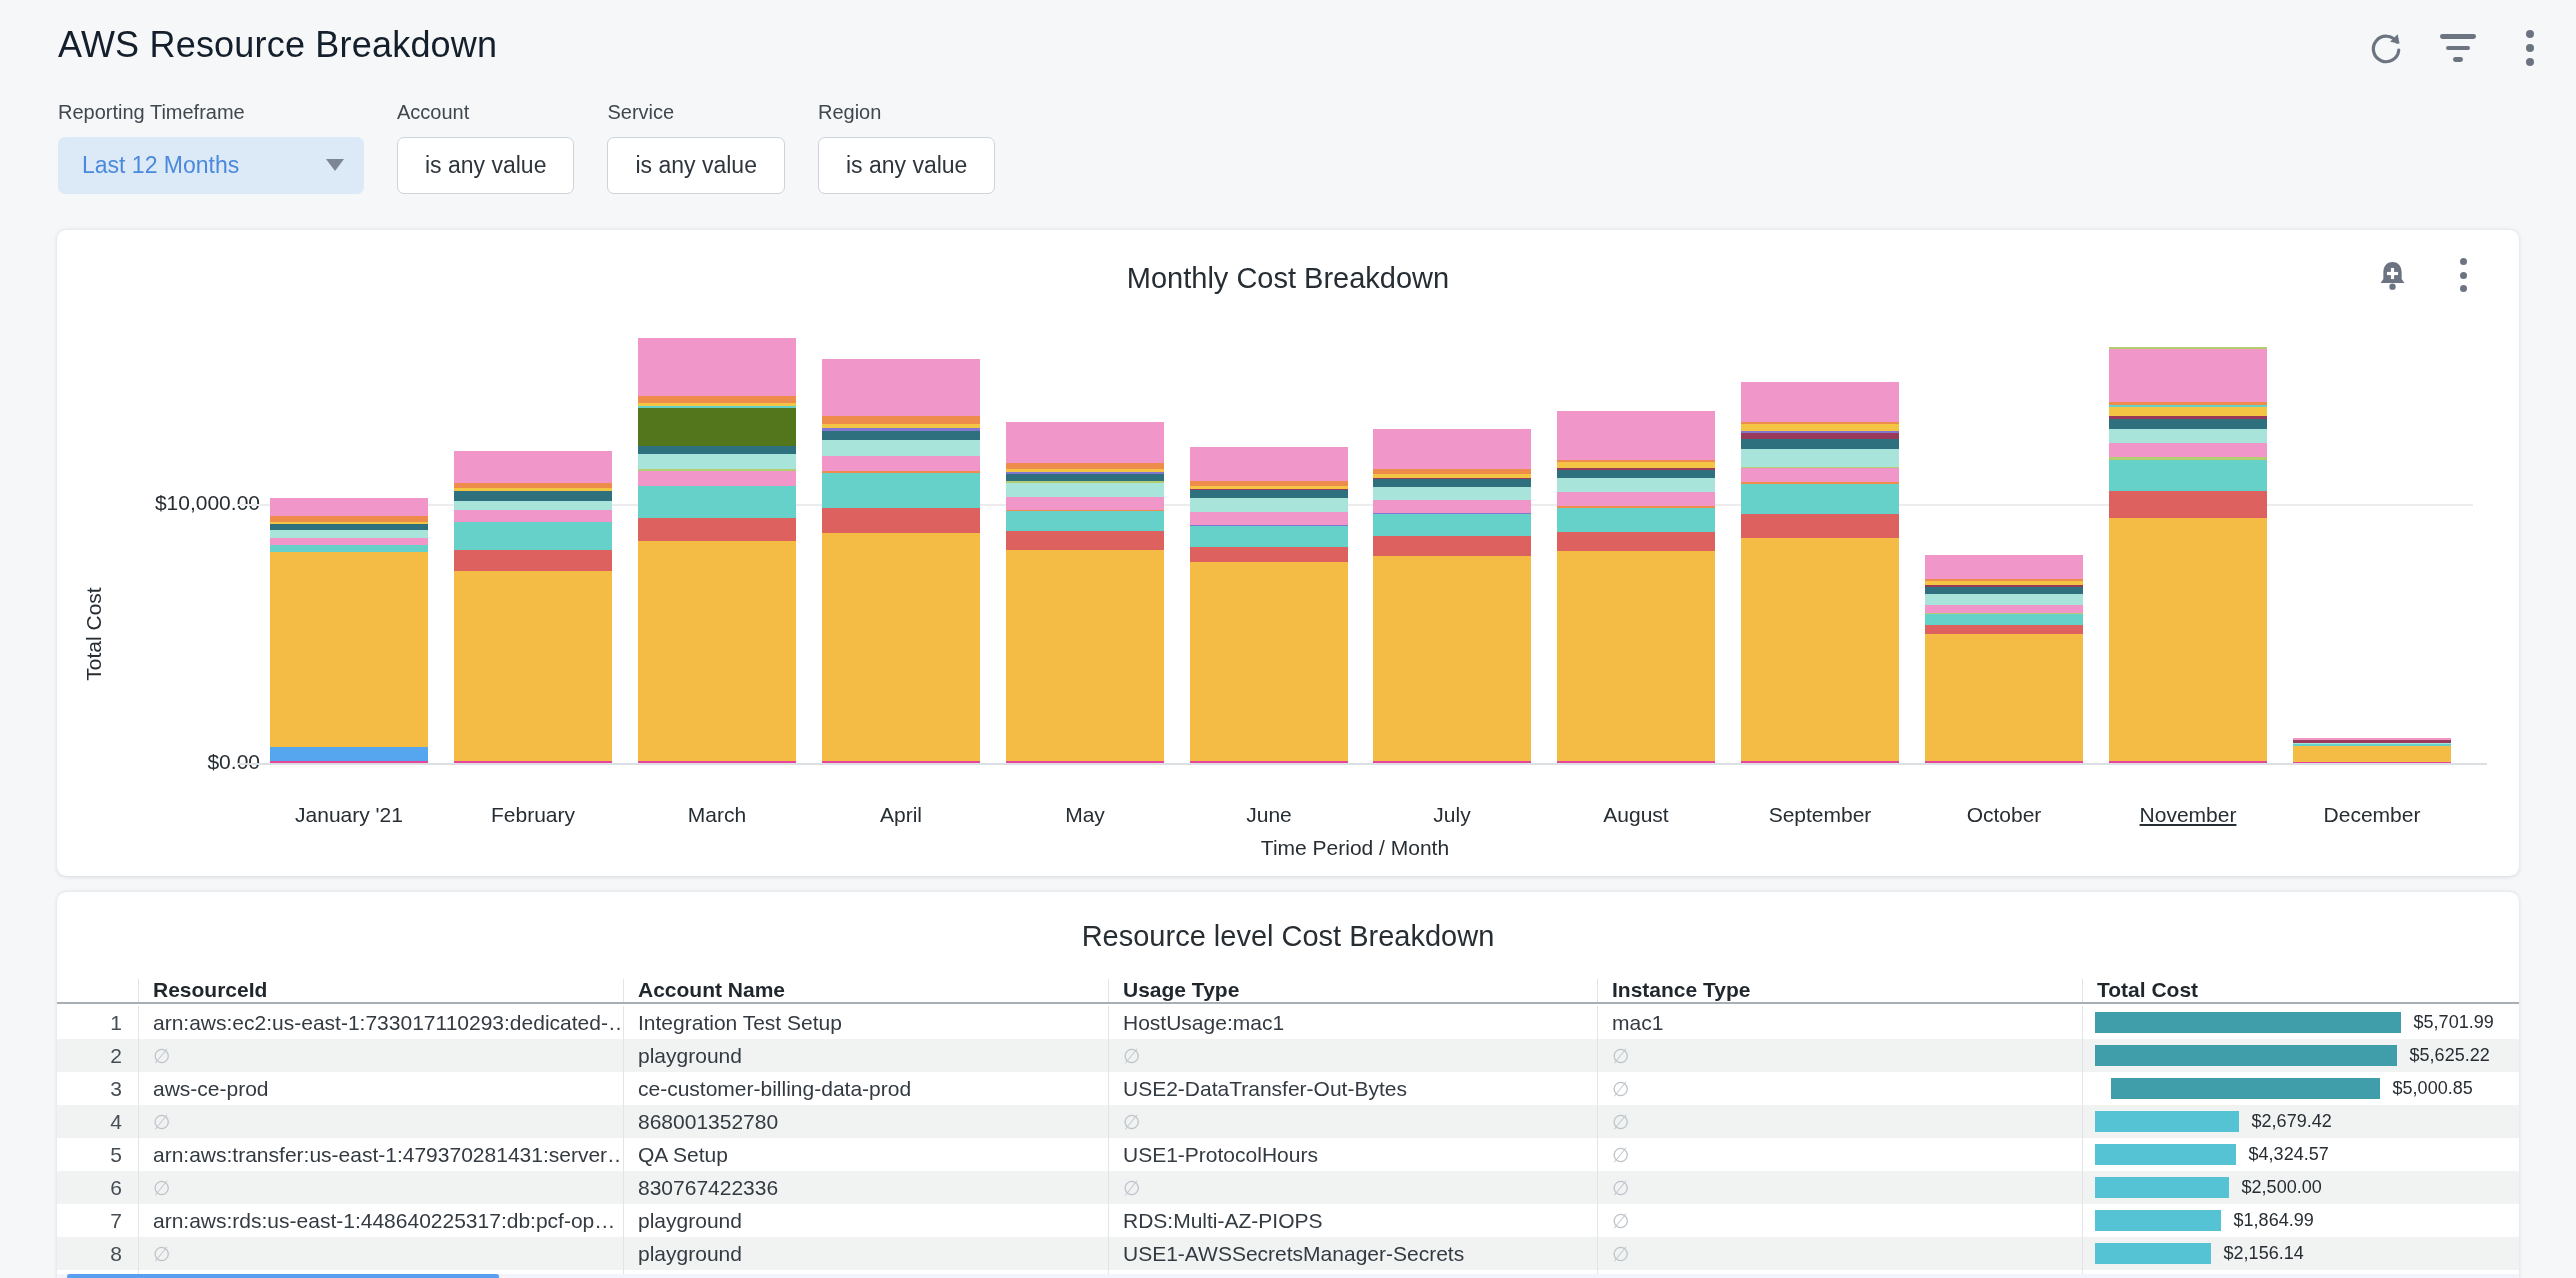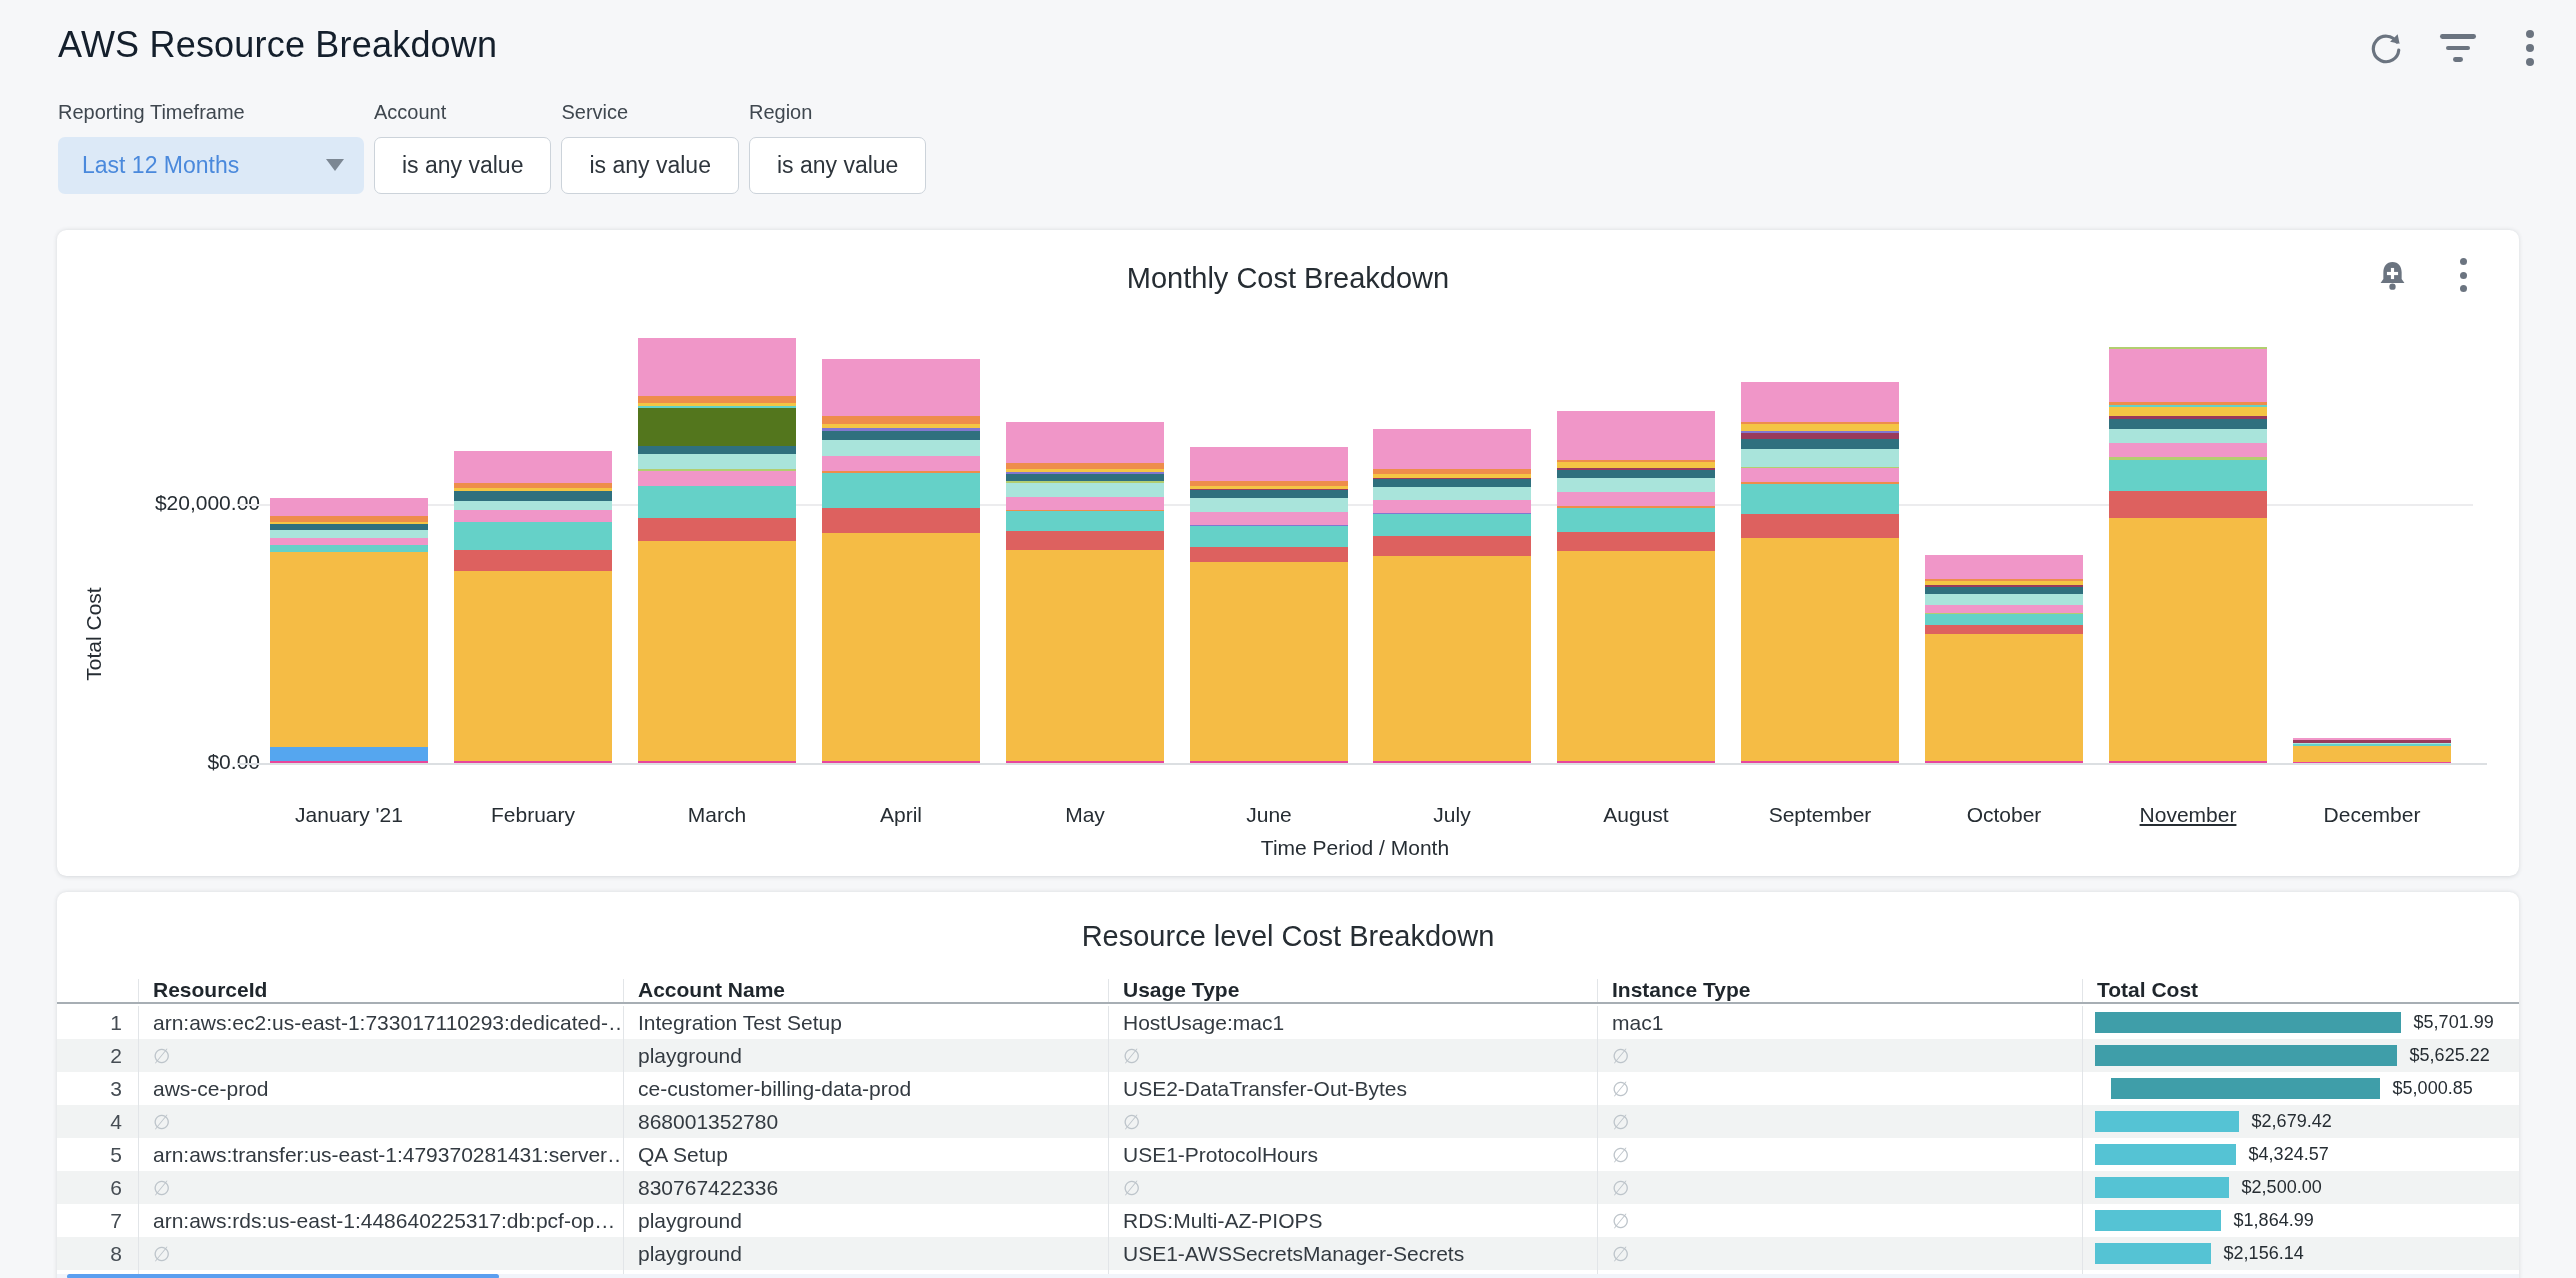--- a/index.html
+++ b/index.html
@@ -20,21 +20,21 @@
   }
   .icon-btn { width:36px; height:36px; display:flex; align-items:center; justify-content:center; cursor:pointer; }
   .kebab { display:flex; flex-direction:column; gap:6.3px; align-items:center; }
   .kebab i { width:8px; height:8px; border-radius:50%; background:#6b7480; display:block; }
   .filter-lines { display:flex; flex-direction:column; gap:7px; align-items:center; }
   .filter-lines i { display:block; height:4.7px; background:#6b7480; border-radius:2.4px; }
   .filter-lines i:nth-child(1){ width:36px; }
   .filter-lines i:nth-child(2){ width:24px; }
   .filter-lines i:nth-child(3){ width:10.3px; }
 
-  .filters { position:absolute; left:58px; top:101px; display:flex; gap:10px; }
+  .filters { position:absolute; left:58px; top:101px; display:flex; gap:33px; }
   .filter-group .flabel { font-size:20px; color:#3f474f; margin-bottom:12.6px; }
   .fcontrol {
     height:57px; border-radius:7px; display:flex; align-items:center;
     font-size:23px; color:#2e353c; background:#fff; border:1.6px solid #ccd3da;
     padding:0 27px; cursor:pointer;
   }
   .fcontrol.timeframe {
     width:306px; background:#dce9f7; border:none; color:#4a89dc;
     padding:0 20.5px 0 24px; justify-content:space-between;
   }
@@ -149,21 +149,21 @@
     <div class="icon-btn kebab">
         <i></i>
         <i></i>
         <i></i>
       </div>
   </div>
 
   <div id="plot">
     <div class="gridline" style="top:274px"></div>
     <div class="axisline" style="top:533px"></div>
-    <div class="ytick" style="top:261px">$20,000.00</div>
+    <div class="ytick" style="top:261px">$10,000.00</div>
     <div class="ytick" style="top:520px">$0.00</div>
     <div class="y-axis-title">Total Cost</div>
     <div id="bars">
         <div class="bar" style="left: 213px;">
           <div class="bar-seg" style="height: 1.6px; background: rgb(232, 70, 155);"></div>
           <div class="bar-seg" style="height: 14.2px; background: rgb(85, 166, 239);"></div>
           <div class="bar-seg" style="height: 195px; background: rgb(245, 188, 69);"></div>
           <div class="bar-seg" style="height: 7.1px; background: rgb(101, 209, 200);"></div>
           <div class="bar-seg" style="height: 7.1px; background: rgb(240, 150, 200);"></div>
           <div class="bar-seg" style="height: 8px; background: rgb(169, 228, 219);"></div>

